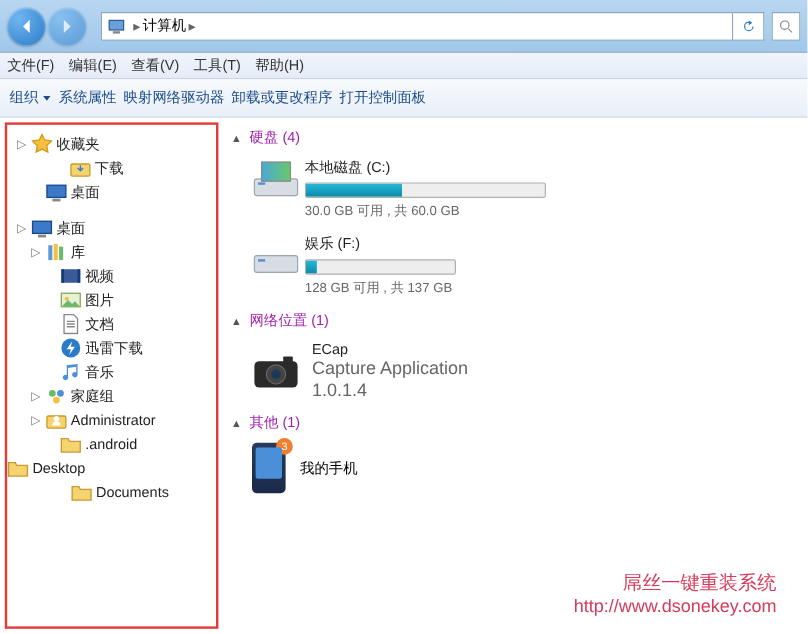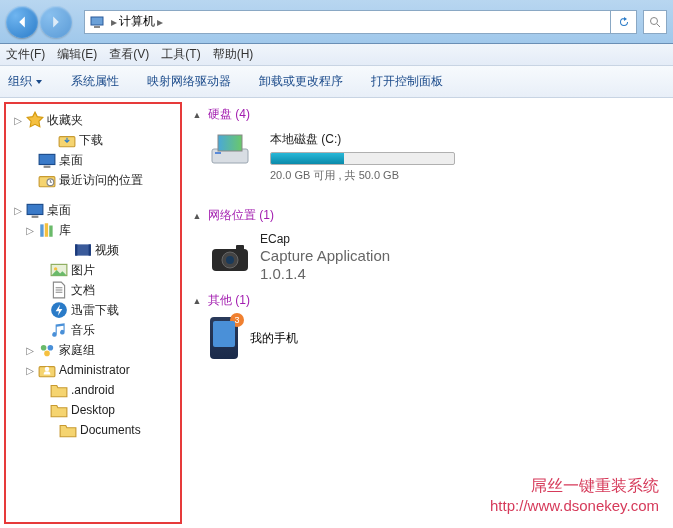--- a/index.html
+++ b/index.html
@@ -7,54 +7,54 @@
 .titlebar{height:44px;background:linear-gradient(180deg,#b8d6f0 0%,#a0c8eb 100%);display:flex;align-items:center;padding:0 6px;border-bottom:1px solid #6a8fb5}
 .nav-circle{width:32px;height:32px;border-radius:50%;background:radial-gradient(circle at 30% 30%,#6fb5f0,#2a7bc8);box-shadow:inset 0 1px 2px rgba(255,255,255,.5),0 1px 2px rgba(0,0,0,.3);display:flex;align-items:center;justify-content:center;margin-right:2px;cursor:pointer}
 .nav-circle svg{width:14px;height:14px;fill:#fff}
 .address-bar{flex:1;height:24px;background:#fff;border:1px solid #8aa8c4;margin-left:10px;display:flex;align-items:center;padding:0 4px}
 .address-bar .crumb-icon{width:16px;height:16px;display:flex;align-items:center;justify-content:center;margin-right:4px}
 .address-bar .crumb-sep{color:#666;margin:0 2px}
 .refresh-btn{width:26px;height:24px;background:#fff;border:1px solid #8aa8c4;border-left:none;display:flex;align-items:center;justify-content:center}
 .search-box{width:24px;height:24px;background:#fff;border:1px solid #8aa8c4;margin-left:6px;display:flex;align-items:center;justify-content:center}
 .menubar{height:22px;background:linear-gradient(180deg,#f0f5fb,#e4ecf7);border-bottom:1px solid #c8d4e3;display:flex;align-items:center;padding:0 6px;gap:12px}
 .menubar span{color:#333;cursor:pointer}
-.toolbar{height:32px;background:linear-gradient(180deg,#f7fafd,#e8eff8);border-bottom:1px solid #c8d4e3;display:flex;align-items:center;padding:0 8px;gap:28px}
+.toolbar{height:32px;background:linear-gradient(180deg,#f7fafd,#e8eff8);border-bottom:1px solid #c8d4e3;display:flex;align-items:center;padding:0 8px;gap:6px}
 .toolbar span{color:#1a4a8a;cursor:pointer}
 .tb-dd{display:flex;align-items:center;gap:3px}
 .tb-dd svg{width:8px;height:8px;fill:#1a4a8a}
 .body-row{display:flex;height:430px}
 .sidebar{width:178px;border:2px solid #e63a3a;margin:4px 0 4px 4px;background:#fff;overflow:auto;padding:6px 0}
 .tv-node{display:flex;align-items:center;height:20px;padding:1px 0;cursor:pointer}
 .tv-exp{width:16px;text-align:center;color:#7a7a7a;font-size:10px}
 .tv-icon{width:18px;height:16px;display:flex;align-items:center;justify-content:center;margin-right:3px}
 .tv-label{color:#222}
 .tv-sep{height:10px}
 .content{flex:1;padding:8px 10px;overflow:auto}
 .sec-head{display:flex;align-items:center;gap:6px;margin-bottom:8px}
 .sec-exp{width:10px;height:10px;color:#555;font-size:9px;display:flex;align-items:center;justify-content:center}
 .sec-title{color:#a21caf}
 .drives{margin-left:18px}
 .drive-row{display:flex;gap:40px;margin-bottom:12px}
-.drive{display:flex;gap:20px;width:245px}
+.drive{display:flex;gap:4px;width:245px}
 .drive-icon{width:40px;height:36px;flex-shrink:0}
 .drive-info{flex:1;overflow:hidden}
 .drive-name{color:#222;margin-bottom:4px}
 .drive-bar{height:13px;border:1px solid #b0b0b0;background:#eee;border-radius:2px;overflow:hidden;margin-bottom:3px}
 .drive-fill{height:100%;background:linear-gradient(180deg,#28b8d8,#0a8aaa)}
 .drive-stat{color:#666;font-size:11px}
 .net-item{display:flex;gap:10px;margin-left:18px;align-items:center}
 .net-icon{width:40px;height:36px}
 .net-info{display:flex;flex-direction:column;gap:1px}
 .net-name{color:#222}
 .net-sub{color:#666;font-size:15px}
 .phone{display:flex;gap:12px;margin-left:18px;align-items:center}
 .phone-icon{width:28px;height:42px;background:linear-gradient(180deg,#2a3a5a,#1a2a4a);border-radius:4px;position:relative}
 .phone-icon::after{content:"";position:absolute;top:4px;left:3px;right:3px;height:26px;background:#4a90d8;border-radius:2px}
 .phone-badge{position:absolute;top:-4px;right:-6px;width:14px;height:14px;border-radius:50%;background:#f08030;color:#fff;font-size:9px;display:flex;align-items:center;justify-content:center}
-.watermark{position:absolute;right:14px;bottom:14px;text-align:right}
+.watermark{position:absolute;right:26px;bottom:14px;text-align:right}
 .watermark .wm-title{color:#d63a5a;font-size:16px}
 .watermark .wm-url{color:#d63a5a;font-size:15px}
 </style>
 </head>
 <body>
 
 <div class="titlebar">
   <div class="nav-circle">
       <svg viewBox="0 0 10 10">
         <path d="M7 1 L3 5 L7 9"></path>
@@ -133,30 +133,20 @@
   </div>
   <div class="tv-node" style="padding-left:32px">
     <span class="tv-icon">
           <svg viewBox="0 0 16 16">
             <rect x="1" y="3" width="14" height="9" fill="#3a7ac8" stroke="#1a4a8a"></rect>
             <rect x="5" y="13" width="6" height="2" fill="#888"></rect>
           </svg>
         </span>
     <span class="tv-label">桌面</span>
   </div>
-  <div class="tv-node" style="padding-left:32px">
-    <span class="tv-icon">
-          <svg viewBox="0 0 16 16">
-            <rect x="1" y="5" width="14" height="9" rx="1" fill="#f5d470" stroke="#c89a30"></rect>
-            <circle cx="11" cy="10" r="3" fill="#fff" stroke="#888"></circle>
-            <path d="M11 8v2h1.5" stroke="#888" fill="none"></path>
-          </svg>
-        </span>
-    <span class="tv-label">最近访问的位置</span>
-  </div>
   <div class="tv-sep"></div>
   <div class="tv-node" style="padding-left:4px">
     <span class="tv-exp">▷</span>
     <span class="tv-icon">
           <svg viewBox="0 0 16 16">
             <rect x="1" y="3" width="14" height="9" fill="#3a7ac8" stroke="#1a4a8a"></rect>
             <rect x="5" y="13" width="6" height="2" fill="#888"></rect>
           </svg>
         </span>
     <span class="tv-label">桌面</span>
@@ -165,21 +155,21 @@
     <span class="tv-exp">▷</span>
     <span class="tv-icon">
           <svg viewBox="0 0 16 16">
             <rect x="2" y="3" width="3" height="11" fill="#5a9ad8"></rect>
             <rect x="6" y="2" width="3" height="12" fill="#f5c040"></rect>
             <rect x="10" y="4" width="3" height="10" fill="#6aba6a"></rect>
           </svg>
         </span>
     <span class="tv-label">库</span>
   </div>
-  <div class="tv-node" style="padding-left:68px">
+  <div class="tv-node" style="padding-left:44px">
     <span class="tv-icon">
           <svg viewBox="0 0 16 16">
             <rect x="1" y="3" width="14" height="10" fill="#3a5a9a"></rect>
             <rect x="1" y="3" width="2" height="10" fill="#1a3a7a"></rect>
             <rect x="13" y="3" width="2" height="10" fill="#1a3a7a"></rect>
           </svg>
         </span>
     <span class="tv-label">视频</span>
   </div>
   <div class="tv-node" style="padding-left:44px">
@@ -241,21 +231,21 @@
     <span class="tv-label">Administrator</span>
   </div>
   <div class="tv-node" style="padding-left:44px">
     <span class="tv-icon">
           <svg viewBox="0 0 16 16">
             <path d="M1 4h5l1 2h8v8H1z" fill="#f5d470" stroke="#c89a30"></path>
           </svg>
         </span>
     <span class="tv-label">.android</span>
   </div>
-  <div class="tv-node" style="padding-left:44px">
+  <div class="tv-node" style="">
     <span class="tv-icon">
           <svg viewBox="0 0 16 16">
             <path d="M1 4h5l1 2h8v8H1z" fill="#f5d470" stroke="#c89a30"></path>
           </svg>
         </span>
     <span class="tv-label">Desktop</span>
   </div>
   <div class="tv-node" style="padding-left:53px">
     <span class="tv-icon">
           <svg viewBox="0 0 16 16">
@@ -283,25 +273,38 @@
                     <stop offset="0" stop-color="#4aa8d8"></stop>
                     <stop offset="1" stop-color="#6ac86a"></stop>
                   </linearGradient>
                 </defs>
               </svg></div>
         <div class="drive-info">
           <div class="drive-name">本地磁盘 (C:)</div>
           <div class="drive-bar">
                 <div class="drive-fill" style="width:40%"></div>
               </div>
-          <div class="drive-stat">20.0 GB 可用 , 共 50.0 GB</div>
+          <div class="drive-stat">30.0 GB 可用 , 共 60.0 GB</div>
         </div>
       </div>
     </div>
     <div class="drive-row">
+      <div class="drive" style="width:170px">
+        <div class="drive-icon"><svg viewBox="0 0 40 36">
+                <rect x="2" y="18" width="36" height="14" rx="2" fill="#d8dde3" stroke="#9aa5b0"></rect>
+                <rect x="5" y="21" width="6" height="2" fill="#5a8ad8"></rect>
+              </svg></div>
+        <div class="drive-info">
+          <div class="drive-name">娱乐 (F:)</div>
+          <div class="drive-bar">
+                <div class="drive-fill" style="width:7%"></div>
+              </div>
+          <div class="drive-stat">128 GB 可用 , 共 137 GB</div>
+        </div>
+      </div>
     </div>
   </div>
 
   <div class="sec-head">
     <span class="sec-exp">▲</span>
     <span class="sec-title">网络位置 (1)</span>
   </div>
   <div class="net-item">
     <div class="net-icon"><svg viewBox="0 0 40 36">
             <rect x="2" y="10" width="36" height="22" rx="4" fill="#2a2a2a"></rect>

